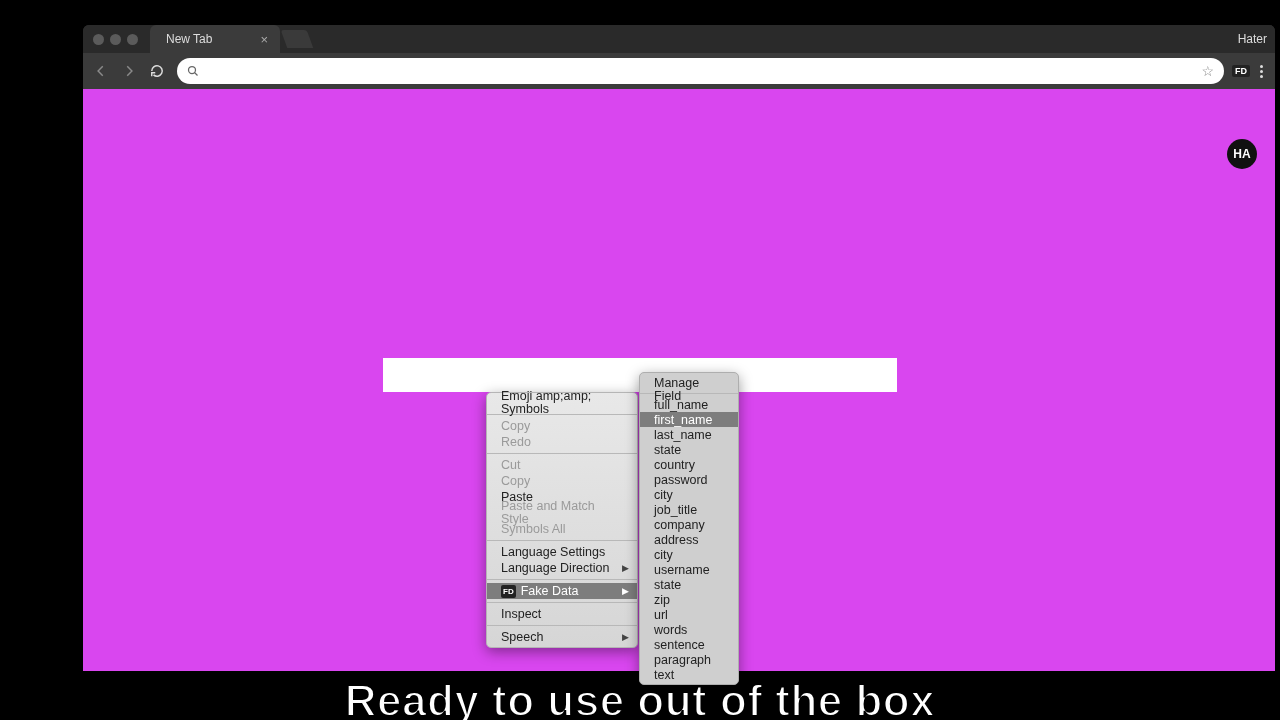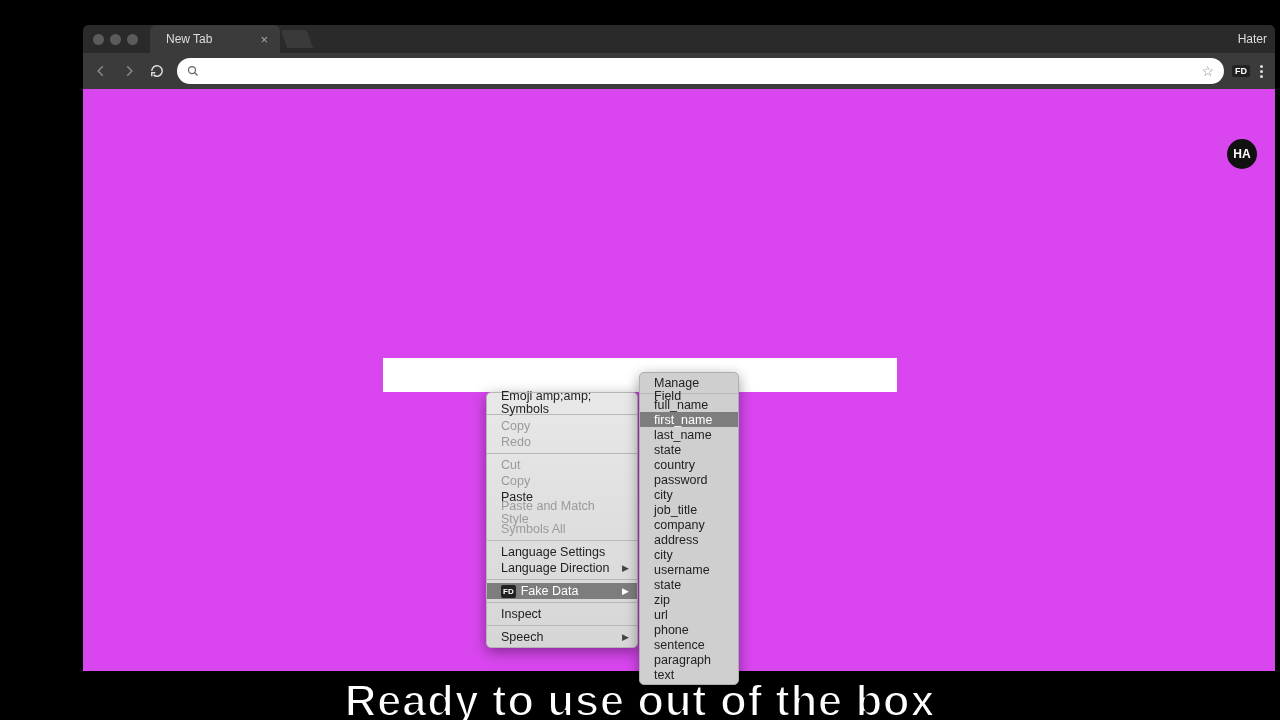--- a/index.html
+++ b/index.html
@@ -179,21 +179,21 @@
         <div class="si">password</div>
         <div class="si">city</div>
         <div class="si">job_title</div>
         <div class="si">company</div>
         <div class="si">address</div>
         <div class="si">city</div>
         <div class="si">username</div>
         <div class="si">state</div>
         <div class="si">zip</div>
         <div class="si">url</div>
-        <div class="si">phone</div>
+        <div class="si">words</div>
         <div class="si">sentence</div>
         <div class="si">paragraph</div>
         <div class="si">text</div>
       </div>
   </div>
 
 </div>
 
 <div class="caption">Ready to use out of the box</div>
 

